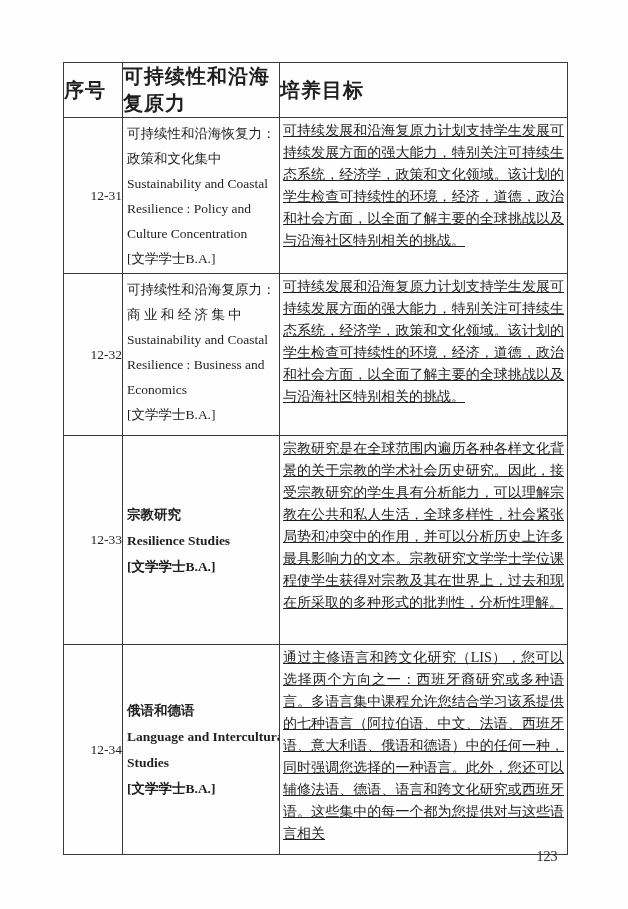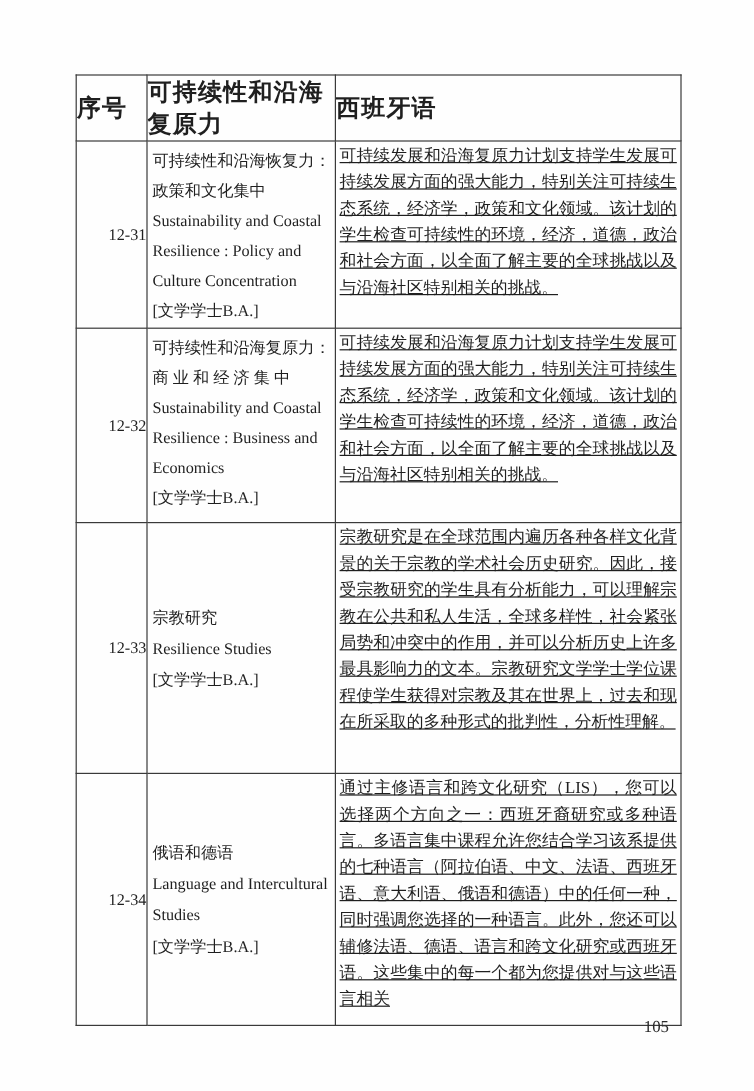--- a/index.html
+++ b/index.html
@@ -50,21 +50,21 @@
   td.program-cell {
     vertical-align: top;
     padding: 3px 2px 2px 4px;
     font-size: 13.5px;
   }
   td.program-cell.mid { vertical-align: middle; }
   td.program-cell .pline {
     line-height: 25px;
     white-space: nowrap;
   }
-  td.program-cell.mid .pline { line-height: 26px; }
+  td.program-cell.mid .pline { line-height: 26px; font-weight: bold; }
   td.objective-cell {
     vertical-align: top;
     padding: 2px 3px 1px 3px;
     font-size: 14px;
   }
   td.objective-cell .obj {
     line-height: 22px;
     text-align: justify;
     text-justify: inter-character;
     text-decoration: underline;
@@ -86,21 +86,21 @@
   <table class="doc-table">
     <colgroup>
         <col class="c1">
         <col class="c2">
         <col class="c3">
       </colgroup>
     <thead>
       <tr class="header-row">
         <th>序号</th>
         <th>可持续性和沿海复原力</th>
-        <th>西班牙语</th>
+        <th>培养目标</th>
       </tr>
     </thead>
     <tbody>
 
       <tr class="r1">
         <td class="id-cell">12-31</td>
         <td class="program-cell">
           <div class="pline">可持续性和沿海恢复力：</div>
           <div class="pline">政策和文化集中</div>
           <div class="pline">Sustainability and Coastal</div>
@@ -149,15 +149,15 @@
           <div class="pline">[文学学士B.A.]</div>
         </td>
         <td class="objective-cell">
           <div class="obj">通过主修语言和跨文化研究（LIS），您可以选择两个方向之一：西班牙裔研究或多种语言。多语言集中课程允许您结合学习该系提供的七种语言（阿拉伯语、中文、法语、西班牙语、意大利语、俄语和德语）中的任何一种，同时强调您选择的一种语言。此外，您还可以辅修法语、德语、语言和跨文化研究或西班牙语。这些集中的每一个都为您提供对与这些语言相关</div>
         </td>
       </tr>
 
     </tbody>
   </table>
 
-  <div class="page-number">105</div>
+  <div class="page-number">123</div>
 
 </div>
 
 </body></html>

